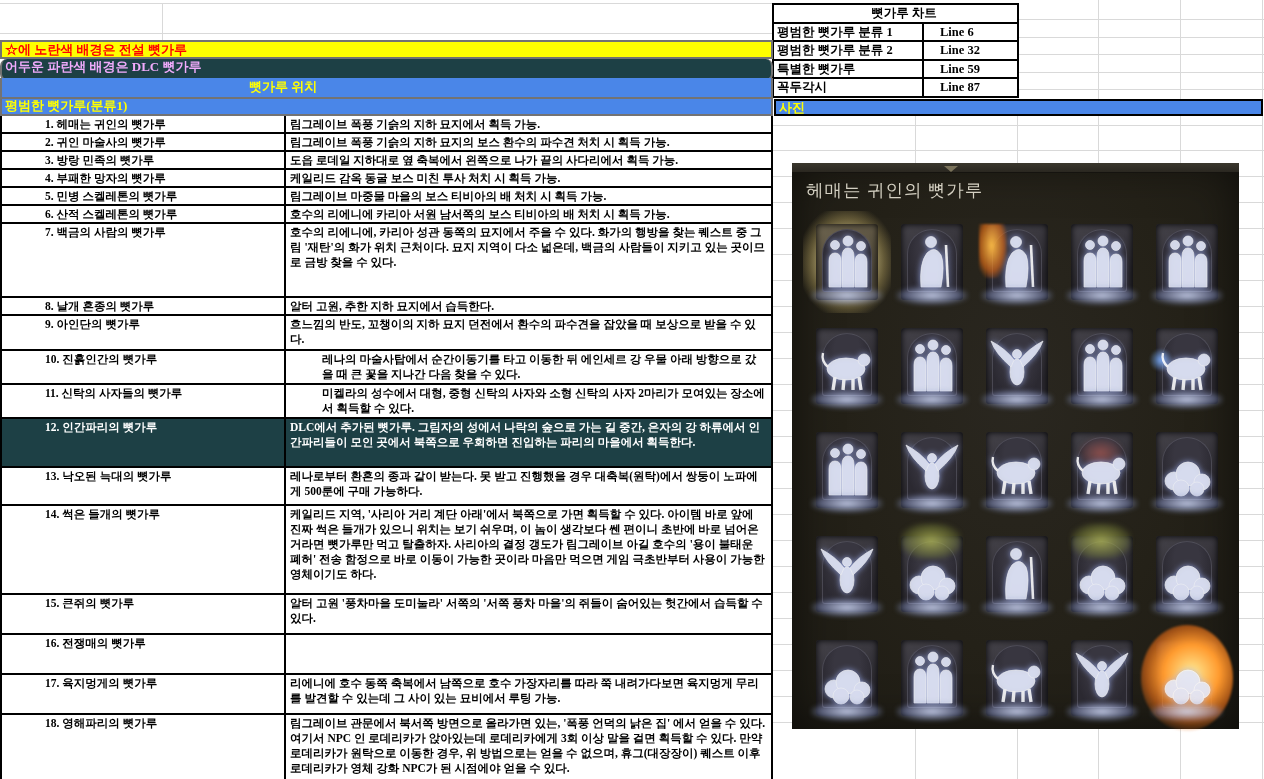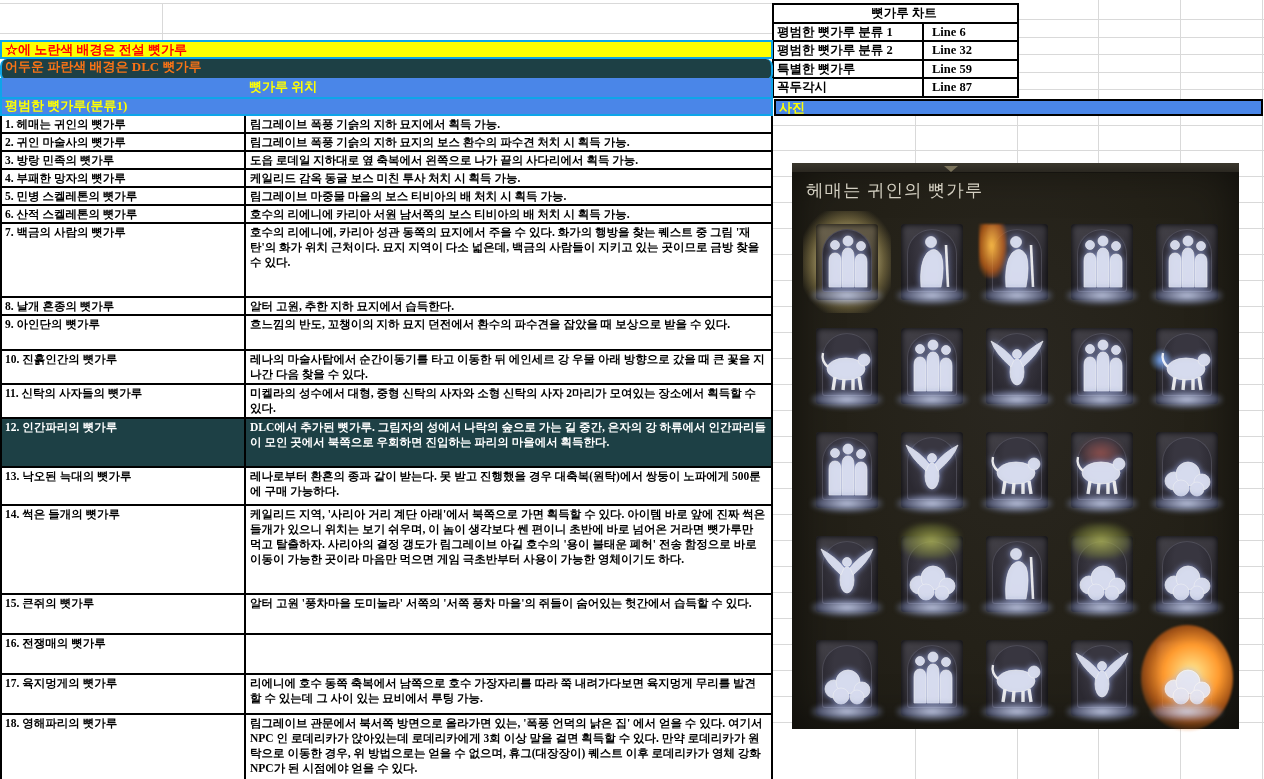--- a/index.html
+++ b/index.html
@@ -13,43 +13,43 @@
   .rgrid{position:absolute;left:773px;top:116px;width:491px;height:613px;z-index:0;
          background:repeating-linear-gradient(to bottom,transparent 0 25px,#d9d9d9 25px 26px);
          background-position:0 9px;}
   
   .chart-table{position:absolute;left:772px;top:3px;width:247px;background:#fff;
                border:2px solid #000;box-sizing:border-box;z-index:2;font-size:12.5px;}
   .chart-row{display:flex;height:16.5px;line-height:16px;border-bottom:2px solid #000;overflow:hidden;}
   .chart-row:last-child{border-bottom:none;}
   .chart-row .c-title{flex:1;text-align:center;margin-left:17px;}
   .chart-row .c-label{flex:0 0 142px;border-right:2px solid #000;padding:0 3px;overflow:hidden;white-space:nowrap;}
-  .chart-row .c-line{flex:1;padding:0 8px;overflow:hidden;white-space:nowrap;}
+  .chart-row .c-line{flex:1;padding:0 16px;overflow:hidden;white-space:nowrap;}
   
-  .band{position:absolute;left:0;width:773px;box-sizing:border-box;border:2px solid #0ea5e9;
+  .band{position:absolute;left:0;width:773px;box-sizing:border-box;border:2px solid #737373;
         z-index:2;font-size:13px;padding:0 3px;overflow:hidden;white-space:nowrap;}
   .band-yellow{top:40px;height:19px;line-height:15px;background:#ffff00;color:#ff0000;}
-  .band-dlc{top:59px;height:22px;line-height:15px;background:#1d4045;color:#f97316;border-top:0;border-radius:7px;}
+  .band-dlc{top:59px;height:22px;line-height:15px;background:#1d4045;color:#f0abfc;border-top:0;border-radius:7px;}
   .band-blue{top:78px;height:21px;line-height:17px;background:#4a86e8;color:#ffff00;display:flex;padding:0;border-top:0;}
   .band-blue .bc1{flex:0 0 244px;border-right:2px solid #000;padding:0 3px;box-sizing:border-box;overflow:hidden;margin-top:39px;}
   .band-blue .bc2{flex:1;padding:0 3px;overflow:hidden;}
   .band-sub{top:99px;height:17px;line-height:13px;background:#4a86e8;color:#ffff00;border-top:0;}
   .photo-band{position:absolute;left:774px;top:99px;width:489px;height:17px;line-height:13px;
               background:#4a86e8;color:#ffff00;border:2px solid #000;box-sizing:border-box;
               padding:0 3px;z-index:2;font-size:13px;overflow:hidden;}
   
   .ashes-table{position:absolute;left:0;top:116px;width:773px;box-sizing:border-box;z-index:2;
                border-left:2px solid #000;border-right:2px solid #000;background:#fff;}
   .trow{display:flex;border-bottom:2px solid #000;box-sizing:border-box;overflow:hidden;
         font-size:11.5px;line-height:15px;}
-  .tname{flex:0 0 244px;border-right:2px solid #000;padding:1px 2px 0 3px;box-sizing:border-box;overflow:hidden;}
+  .tname{flex:0 0 244px;border-right:2px solid #000;padding:1px 2px 0 3px;box-sizing:border-box;overflow:hidden;margin-left:40px;}
   .tdesc{flex:1;padding:1px 4px 0 4px;overflow:hidden;}
   .trow.dlc{background:#1d4045;color:#fff;}
   .r1,.r2,.r3,.r4,.r5,.r6,.r8{height:18px;}
-  .r7{height:74px;}.r9{height:35px;}.r10,.r11{height:34px;}.r12{height:49px;}
+  .r7{height:74px;}.r9{height:35px;}.r10,.r11{height:34px;gap:32px;}.r12{height:49px;}
   .r13{height:38px;}.r14{height:89px;}.r15,.r16,.r17{height:40px;}.r18{height:88px;}
   
   .panel{position:absolute;left:792px;top:163px;width:447px;height:566px;z-index:5;
          background:radial-gradient(ellipse at 50% 40%,#2a2720 0%,#242118 55%,#1d1b14 100%);
          box-shadow:inset 0 0 46px rgba(0,0,0,.55);}
   .panel-top{position:absolute;left:0;top:0;width:100%;height:9px;
              background:linear-gradient(#3b382e,#2a2720);border-bottom:1px solid #15130f;}
   .chevron{position:absolute;left:152px;top:3px;width:0;height:0;
            border-left:7px solid transparent;border-right:7px solid transparent;
            border-top:6px solid #8d8568;opacity:.8;}

